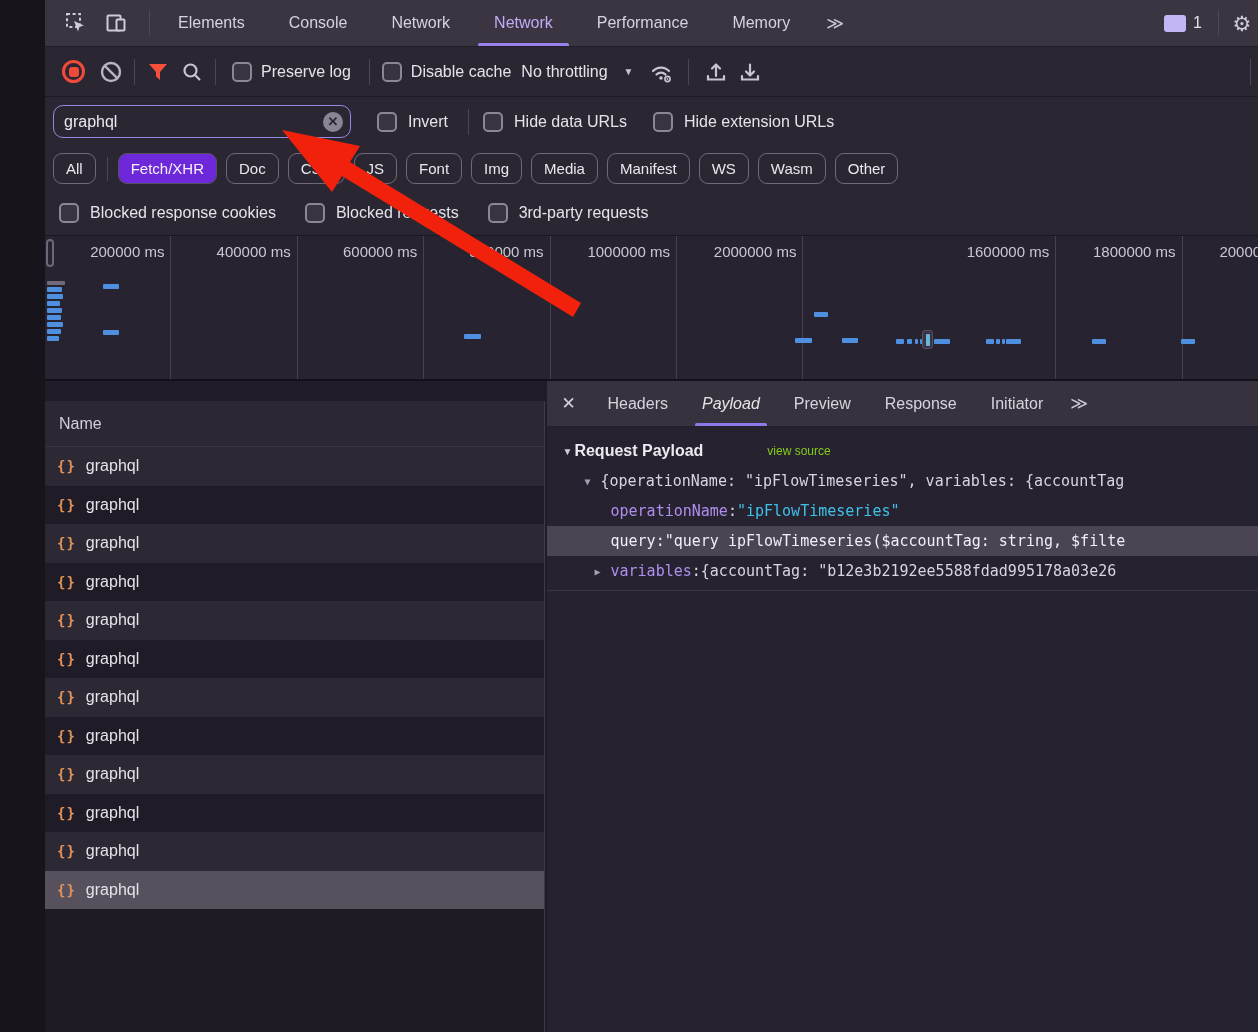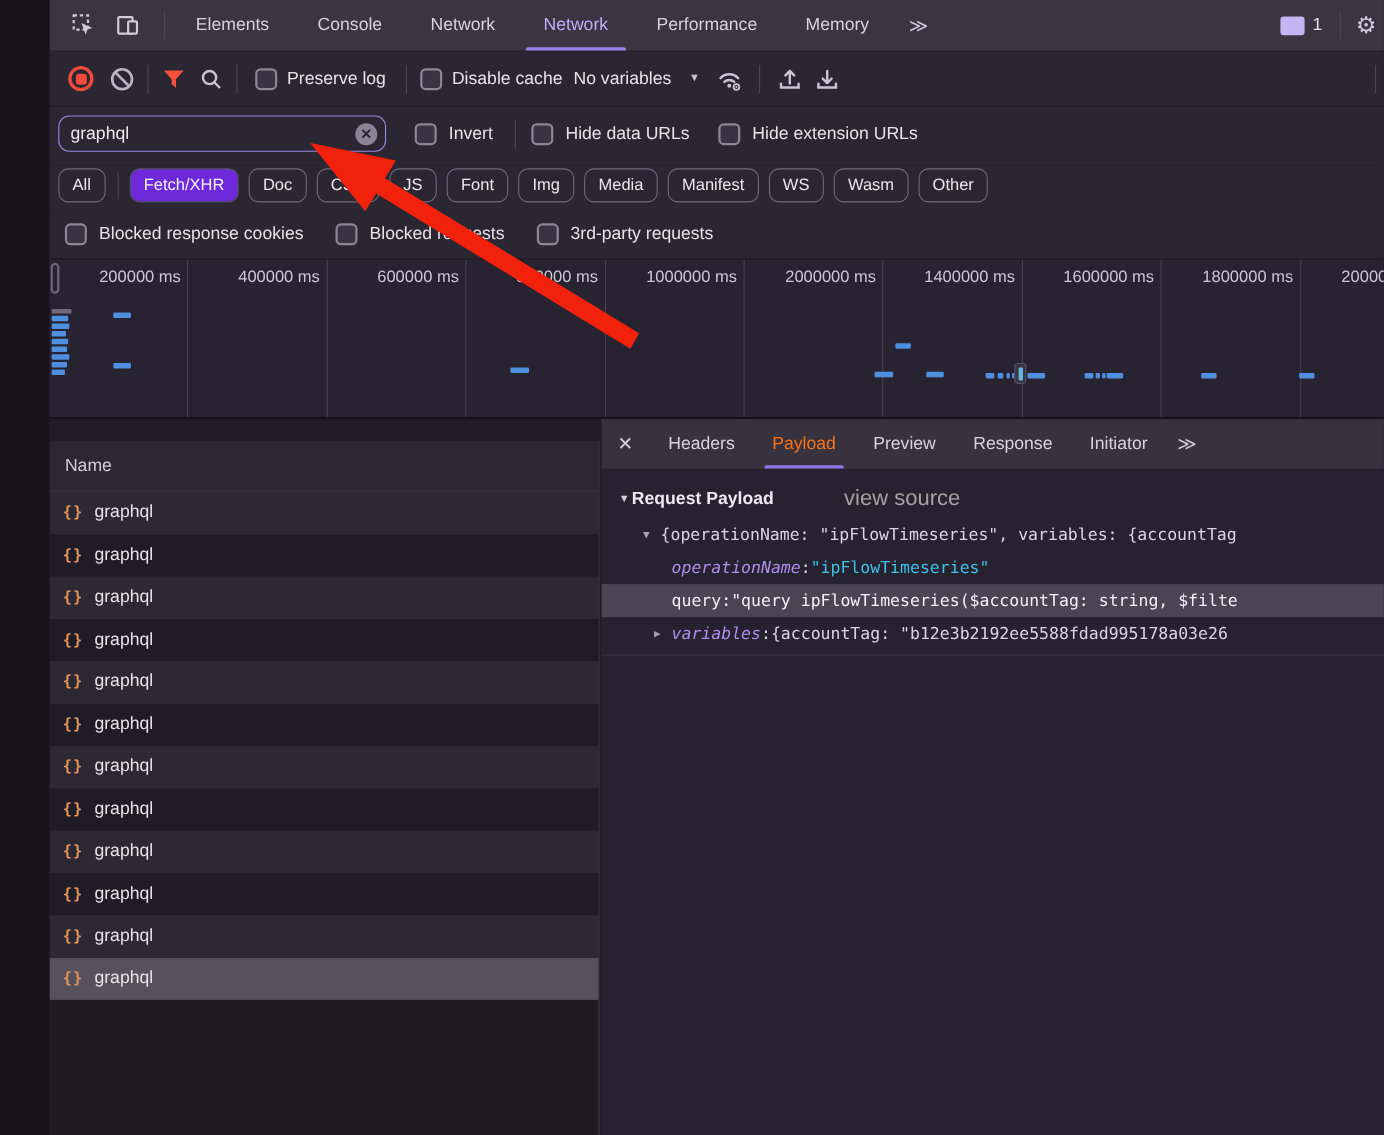--- a/index.html
+++ b/index.html
@@ -76,35 +76,35 @@
   .req-row { height:38.5px; display:flex; align-items:center; padding-left:12px; gap:10px; font-size:16px; color:#e6e2ea; }
   .req-row.odd { background:#2c2834; }
   .req-row.even { background:#201c27; }
   .req-row.sel { background:#57515e; }
   .braces { color:#e2945a; font-family:"DejaVu Sans Mono", monospace; font-size:14px; font-weight:bold; letter-spacing:1px; }
   
   .details-panel { position:absolute; left:501.5px; top:381px; right:0; bottom:0; background:#262230; }
   .det-tabs { height:46px; background:#38323f; border-bottom:1px solid #231f2a; display:flex; align-items:center; }
   .det-close { width:44px; text-align:center; font-size:17px; color:#d4cfdc; }
   .det-tab { position:relative; height:100%; display:flex; align-items:center; padding:12px 17px; font-size:16px; color:#d8d4de; }
-  .det-tab.sel { color:#f97316; }
+  .det-tab.sel { color:#e5e5e5;font-style:italic; }
   .det-tab.sel::after { content:""; position:absolute; left:10px; right:10px; bottom:0; height:3px; background:#8f79ea; border-radius:2px 2px 0 0; }
   .det-tabs .chevrons { padding:0 10px; }
   .payload { font-size:15px; }
   .pl-head { display:flex; align-items:center; padding:15px 0 6px 16px; }
   .pl-head .tri { font-size:10px; color:#cfc9d8; margin-right:2px; }
   .pl-title { font-size:16px; font-weight:bold; color:#eceaf0; }
-  .pl-viewsrc { font-size:20px; color:#a3a3a3; margin-left:64px; }
+  .pl-viewsrc { font-size:12px; color:#84cc16; margin-left:64px; }
   .mono { font-family:"DejaVu Sans Mono", monospace; font-size:15px; }
   .pl-line { height:30px; display:flex; align-items:center; white-space:nowrap; overflow:hidden; }
   .pl-line .tri { font-size:10px; color:#a59eb2; width:14px; flex:none; text-align:center; margin-right:6px; }
   .ind1 { padding-left:34px; }
   .ind2 { padding-left:64px; }
   .ind2b { padding-left:44px; }
-  .key { color:#af8fee;font-style:italic; }
+  .key { color:#af8fee; }
   .cy { color:#3ec1e8; }
   .plain { color:#d9d5e0; }
   .white { color:#f2eff6; }
   .pl-line.hl { background:#4a4453; }
   .pl-sep { border-bottom:1px solid #3a3442; margin-top:4px; }
   
   .arrow-svg { position:absolute; left:0; top:0; z-index:60; pointer-events:none; }
   svg.ic { display:block; }
 </style>
 </head>
@@ -178,21 +178,21 @@
     <div class="group" style="margin-left:10px;">
       <span class="cb"></span>
       <span class="tb-label">Preserve log</span>
     </div>
     <div class="vdiv" style="margin:0 12px 0 18px;"></div>
     <div class="group">
       <span class="cb"></span>
       <span class="tb-label">Disable cache</span>
     </div>
     <div class="throttle">
-      <span>No variables</span>
+      <span>No throttling</span>
       <span class="caret">▼</span>
     </div>
     <div class="icon-btn">
       <svg class="ic" width="26" height="24" viewBox="0 0 26 24">
         <path d="M5 11 a11 11 0 0 1 16 0" fill="none" stroke="#c9c4d2" stroke-width="2.2" stroke-linecap="round"></path>
         <path d="M8.5 14.5 a6.5 6.5 0 0 1 9 0" fill="none" stroke="#c9c4d2" stroke-width="2.2" stroke-linecap="round"></path>
         <circle cx="13" cy="18" r="1.8" fill="#c9c4d2"></circle>
         <circle cx="19.5" cy="19" r="2.6" fill="none" stroke="#c9c4d2" stroke-width="1.6"></circle>
         <circle cx="19.5" cy="19" r="0.9" fill="#c9c4d2"></circle>
       </svg>
@@ -282,23 +282,20 @@
         <span class="lab">600000 ms</span>
       </div>
       <div class="seg" style="left: 379.2px; width: 126.4px;">
         <span class="lab">800000 ms</span>
       </div>
       <div class="seg" style="left: 505.6px; width: 126.4px;">
         <span class="lab">1000000 ms</span>
       </div>
       <div class="seg" style="left: 632px; width: 126.4px;">
         <span class="lab">2000000 ms</span>
-      </div>
-      <div class="seg" style="left: 758.4px; width: 126.4px;">
-        <span class="lab">1400000 ms</span>
       </div>
       <div class="seg" style="left: 884.8px; width: 126.4px;">
         <span class="lab">1600000 ms</span>
       </div>
       <div class="seg" style="left: 1011.2px; width: 126.4px;">
         <span class="lab">1800000 ms</span>
       </div>
       <div class="seg" style="left: 1137.6px; width: 126.4px;">
         <span class="lab">2000000 ms</span>
       </div>

